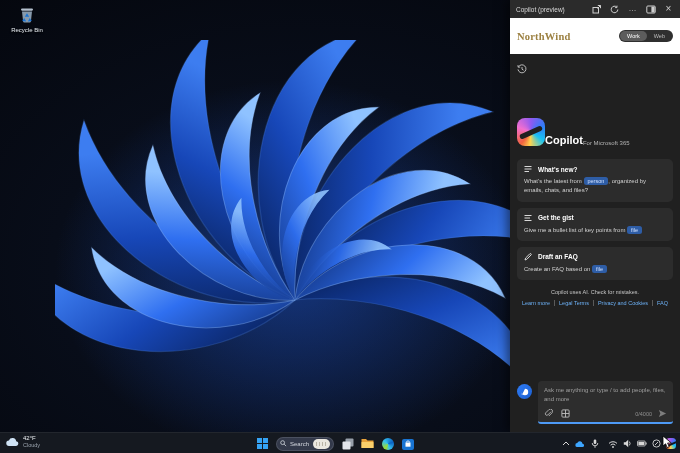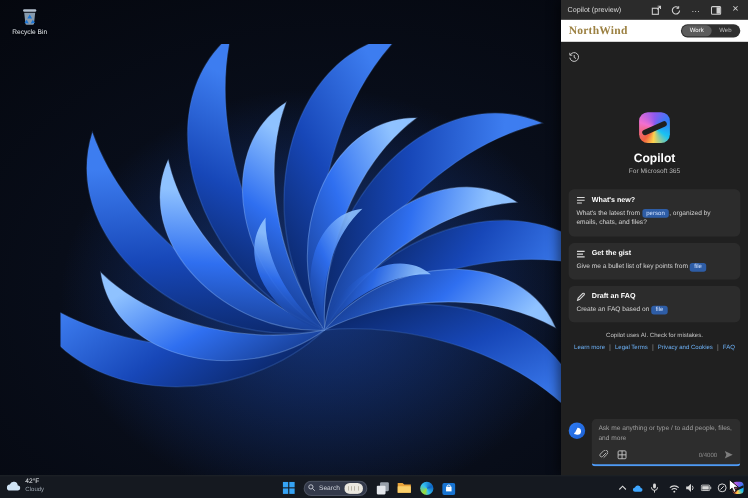--- a/index.html
+++ b/index.html
@@ -19,28 +19,28 @@
   .recycle .glyph { position:relative; width:20px; height:20px; margin:0 auto; }
   .recycle .label { font-size:6px; color:#e8edf2; margin-top:2px; text-shadow:0 1px 2px #000; }
   
   .panel { position:absolute; right:0; top:0; width:170px; height:432px; background:#202020;
            box-shadow:-3px 0 10px rgba(0,0,0,.55); display:flex; flex-direction:column; }
   .titlebar { height:18px; background:#2b2b2b; display:flex; align-items:center; padding:0 6px; flex:0 0 auto; }
   .titlebar .title { font-size:6.5px; color:#d9d9d9; }
   .tb-icons { margin-left:auto; display:flex; gap:7px; align-items:center; }
   .tb-btn { width:11px; height:11px; display:flex; align-items:center; justify-content:center;
             color:#cfcfcf; font-size:8px; line-height:1; cursor:default; }
-  .brandbar { height:20px; background:#ffffff; display:flex; align-items:center; padding:0 7px; flex:0 0 auto; }
+  .brandbar { height:36px; background:#ffffff; display:flex; align-items:center; padding:0 7px; flex:0 0 auto; }
   .brand { font-family:"Liberation Serif", serif; font-weight:700; font-size:10.5px; color:#9c8142; letter-spacing:.2px; }
   .toggle { margin-left:auto; background:#2f2f2f; border-radius:7px; display:flex; align-items:center; padding:1px; height:12px; }
   .toggle .opt { font-size:5.5px; color:#bdbdbd; padding:2px 7px; border-radius:6px; }
   .toggle .opt.selected { background:#5c5c5c; color:#ffffff; }
   .panel-body { flex:1; display:flex; flex-direction:column; padding:6px 7px 8px 7px; overflow:hidden; }
   .history-row { height:12px; flex:0 0 auto; }
-  .hero { margin-top:46px; display:flex; flex-direction:column; align-items:center; flex:0 0 auto; }
+  .hero { margin-top:46px; display:flex; flex-direction:row; align-items:flex-end; flex:0 0 auto; }
   .copilot-logo { position:relative; width:28px; height:28px; border-radius:8px; overflow:hidden;
     background: conic-gradient(from 220deg at 50% 50%, #f2633f 0deg, #f26fd0 70deg, #8f5af0 140deg,
                 #2f7cf6 205deg, #19c3f2 265deg, #ffd34d 325deg, #f2633f 360deg); }
   .copilot-logo::before { content:""; position:absolute; left:2px; top:11.5px; width:24px; height:5px;
     background:#202020; border-radius:3px; transform:rotate(-24deg); }
   .hero .app-name { margin-top:8px; font-size:11px; font-weight:700; color:#ffffff; }
   .hero .subtitle { margin-top:3px; font-size:6px; color:#b3b3b3; }
   .cards { margin-top:13px; display:flex; flex-direction:column; gap:6px; flex:0 0 auto; }
   .card { background:#2c2c2c; border-radius:5px; padding:6px 7px; cursor:default; }
   .card-head { display:flex; align-items:center; gap:6px; }

